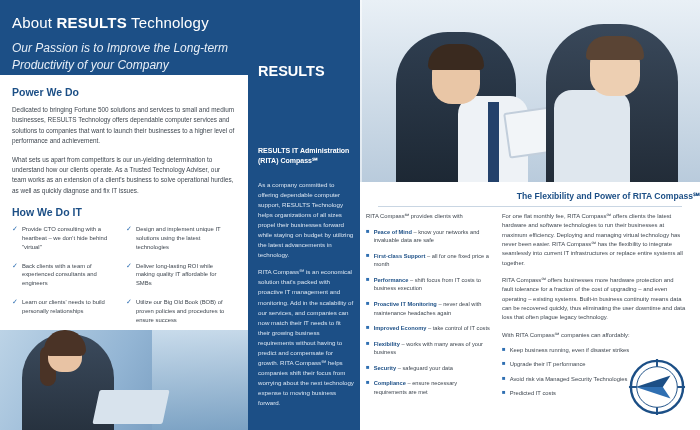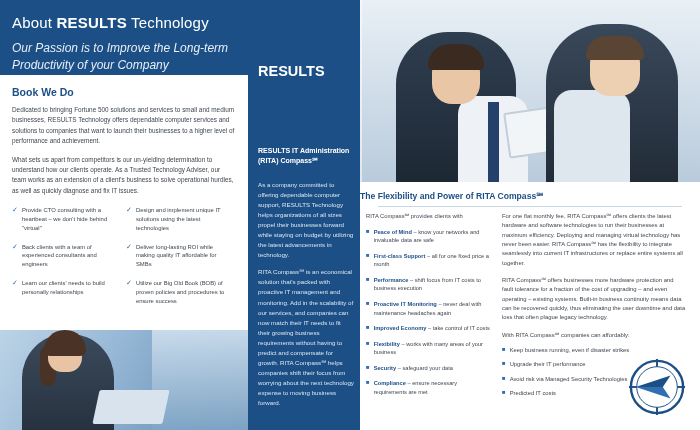--- a/index.html
+++ b/index.html
@@ -146,21 +146,21 @@
   }
   .pt-tablet {
     position:absolute; left:146px; bottom:28px; width:66px; height:42px;
     background:#f2f5f8; border:2px solid #c2cedb; border-radius:3px;
     transform:rotate(-8deg);
   }
 
   
   .right-lower { position:absolute; left:360px; top:182px; width:340px; height:248px; background:#fff; }
   .rl-title {
-    position:absolute; left:0; top:8px; width:340px; text-align:left;
+    position:absolute; left:0; top:8px; width:340px; text-align:right;
     font-size:8.6px; font-weight:bold; color:#1c4f86;
   }
   .rl-rule {
     position:absolute; left:18px; top:24px; width:304px; height:1px; background:#c9d6e3;
   }
   .rl-cols { position:absolute; left:6px; top:30px; width:330px; display:flex; gap:12px; }
   .rl-left { width:124px; }
   .rl-right { width:184px; }
   .rl-lead { font-size:5.8px; color:#3f4750; margin:0 0 7px 0; line-height:1.5; }
   .feat { display:flex; gap:4px; margin-bottom:7px; }
@@ -185,25 +185,26 @@
 
   <div class="left-col">
     <div class="left-header">
       <div class="title">
         <span>About </span><b>RESULTS</b><span> Technology</span>
       </div>
       <div class="subtitle">Our Passion is to Improve the Long-term Productivity of your Company</div>
     </div>
 
     <div class="left-body">
-      <h3 class="sec">Book We Do</h3>
+      <h3 class="sec">Power We Do</h3>
       <p class="body">Dedicated to bringing Fortune 500 solutions and services to small and medium businesses, RESULTS Technology offers dependable computer services and solutions to companies that want to launch their businesses to a higher level of performance and achievement.</p>
       <p class="body">What sets us apart from competitors is our un-yielding determination to understand how our clients operate. As a Trusted Technology Adviser, our team works as an extension of a client's business to solve operational hurdles, as well as quickly diagnose and fix IT issues.</p>
 
       <div class="howwedo">
+        <h3 class="sec">How We Do IT</h3>
         <div class="check-grid">
           <div class="check-col">
             <div class="check-item">
               <span class="chk">✓</span>
               <span class="chk-text">Provide CTO consulting with a heartbeat – we don't hide behind "virtual"</span>
             </div>
             <div class="check-item">
               <span class="chk">✓</span>
               <span class="chk-text">Back clients with a team of experienced consultants and engineers</span>
             </div>

